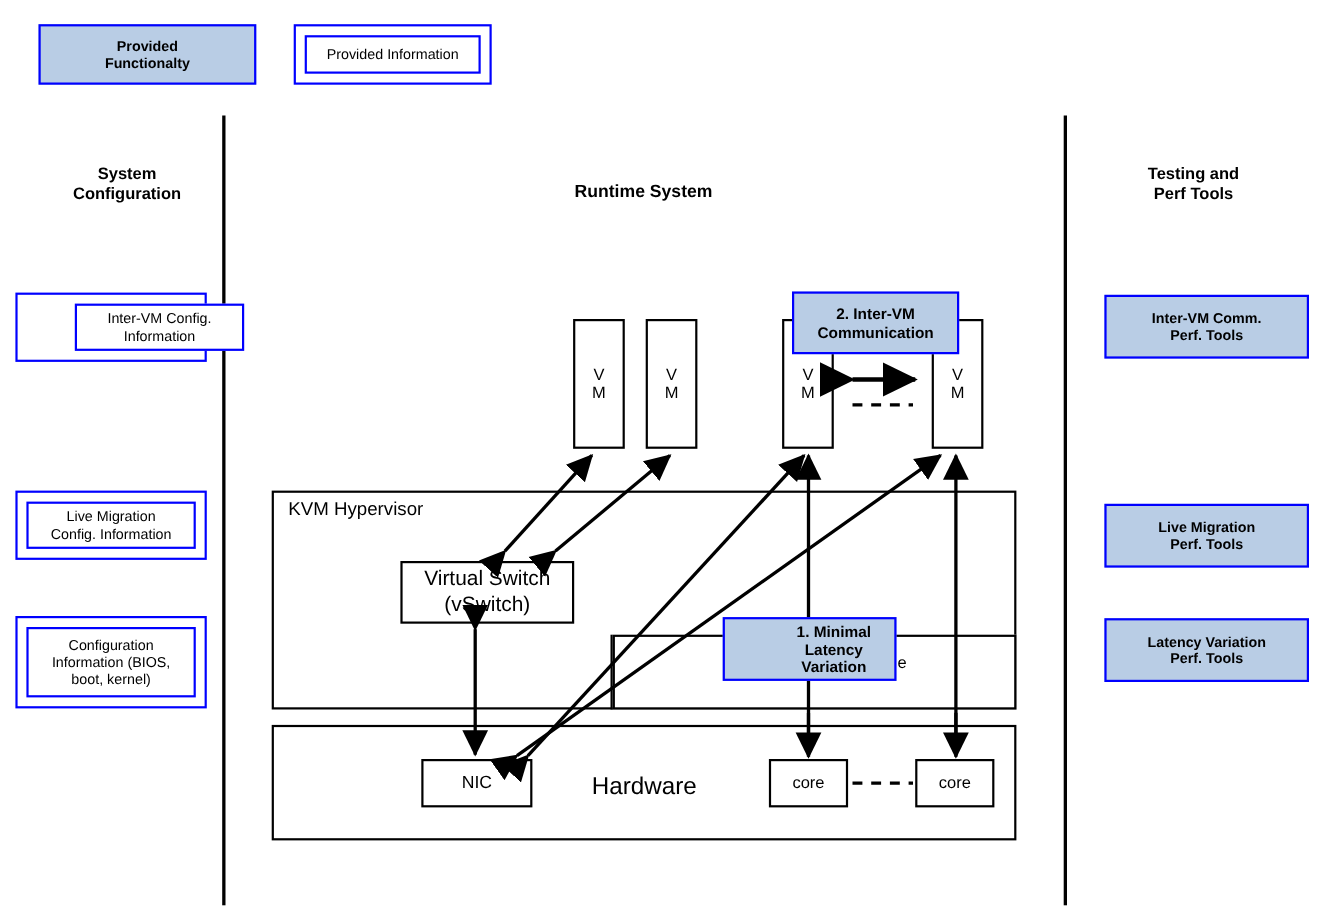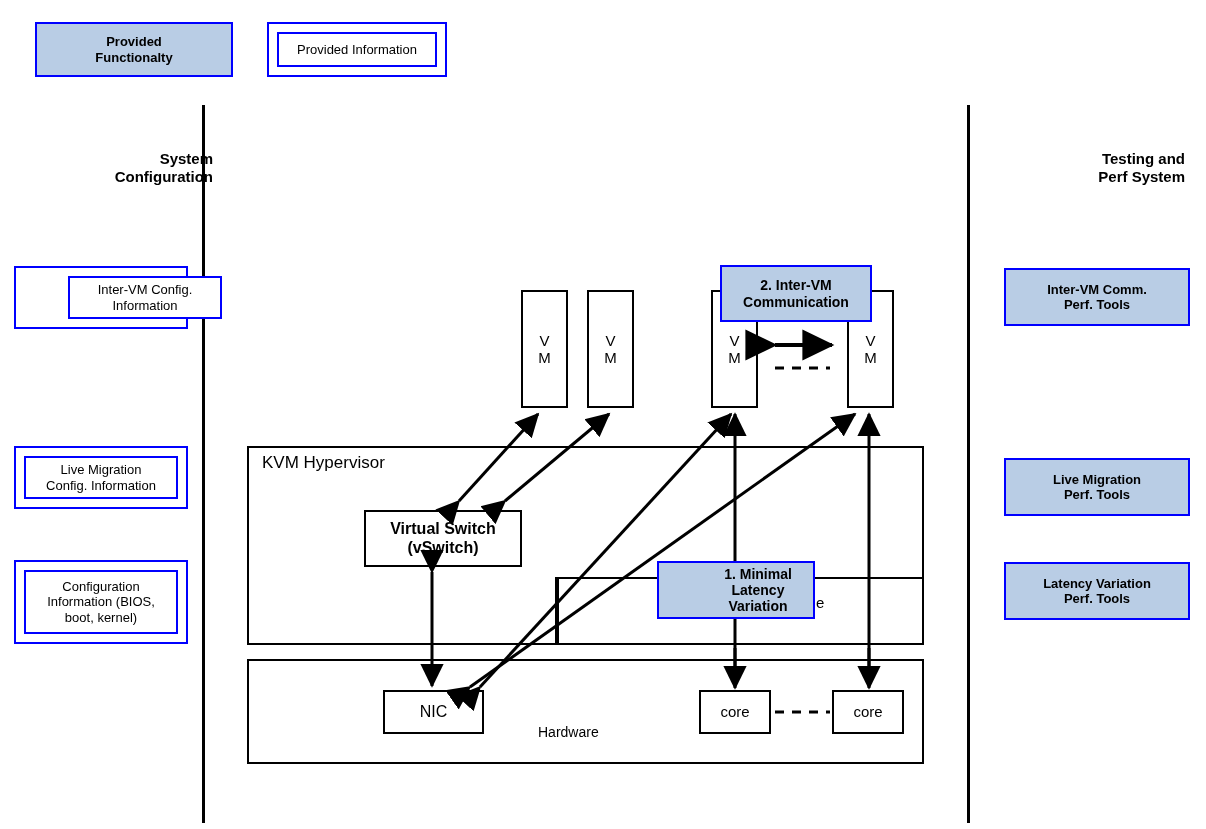--- a/index.html
+++ b/index.html
@@ -19,21 +19,21 @@
   
   .infobox{background:#ffffff;border:2px solid #0000ff;padding:8px;}
   .infobox > .inner{width:100%;height:100%;border:2px solid #0000ff;background:#fff;
        display:flex;align-items:center;justify-content:center;text-align:center;
        font-size:13px;line-height:1.2;box-sizing:border-box;}
 
   
   .blk{border:2px solid #000;background:#fff;font-size:14px;}
 
   
-  .colhead{font-weight:bold;font-size:15px;text-align:right;line-height:1.2;}
+  .colhead{font-weight:bold;font-size:15px;text-align:center;line-height:1.2;}
 
   
   .divider{background:#000;width:3px;}
 
   svg.overlay{position:absolute;left:0;top:0;width:1206px;height:829px;
       pointer-events:none;}
 </style>
 </head>
 <body>
 
@@ -73,38 +73,39 @@
   <div class="abs infobox" style="left:14px;top:560px;width:174px;height:84px;">
     <div class="inner" style="flex-direction:column;">
       <div>Configuration</div>
       <div>Information (BIOS,</div>
       <div>boot, kernel)</div>
     </div>
   </div>
 
   <div class="abs colhead" style="left:985px;top:150px;width:200px;">
     <div>Testing and</div>
-    <div>Perf System</div>
+    <div>Perf Tools</div>
   </div>
 
   <div class="abs fnbox ctr" style="left:1004px;top:268px;width:186px;height:58px;flex-direction:column;">
     <div>Inter-VM Comm.</div>
     <div>Perf. Tools</div>
   </div>
 
   <div class="abs fnbox ctr" style="left:1004px;top:458px;width:186px;height:58px;flex-direction:column;">
     <div>Live Migration</div>
     <div>Perf. Tools</div>
   </div>
 
   <div class="abs fnbox ctr" style="left:1004px;top:562px;width:186px;height:58px;flex-direction:column;">
     <div>Latency Variation</div>
     <div>Perf. Tools</div>
   </div>
 
+  <div class="abs colhead" style="left:420px;top:165px;width:330px;font-size:16px;">Runtime System</div>
 
   <div class="abs blk ctr" style="left:521px;top:290px;width:47px;height:118px;flex-direction:column;font-size:15px;">
     <div>V</div>
     <div>M</div>
   </div>
 
   <div class="abs blk ctr" style="left:587px;top:290px;width:47px;height:118px;flex-direction:column;font-size:15px;">
     <div>V</div>
     <div>M</div>
   </div>
@@ -120,27 +121,27 @@
   </div>
 
   <div class="abs blk" style="left:247px;top:446px;width:677px;height:199px;"></div>
   <div class="abs" style="left:262px;top:453px;font-size:17px;">KVM Hypervisor</div>
 
   <div class="abs blk" style="left:557px;top:577px;width:367px;height:68px;"></div>
   <div class="abs" style="left:816px;top:594px;font-size:15px;">e</div>
 
   <div class="abs" style="left:555px;top:577px;width:2px;height:68px;background:#000;"></div>
 
-  <div class="abs blk ctr" style="left:364px;top:510px;width:158px;height:57px;flex-direction:column;font-size:16px;font-weight:bold;">
+  <div class="abs blk ctr" style="left:364px;top:510px;width:158px;height:57px;flex-direction:column;font-size:19px;">
     <div>Virtual Switch</div>
     <div>(vSwitch)</div>
   </div>
 
   <div class="abs blk" style="left:247px;top:659px;width:677px;height:105px;"></div>
-  <div class="abs" style="left:538px;top:702px;font-size:14px;margin-top:22px;">Hardware</div>
+  <div class="abs" style="left:538px;top:702px;font-size:22px;">Hardware</div>
 
   <div class="abs blk ctr" style="left:383px;top:690px;width:101px;height:44px;font-size:16px;">NIC</div>
 
   <div class="abs blk ctr" style="left:699px;top:690px;width:72px;height:44px;font-size:15px;">core</div>
 
   <div class="abs blk ctr" style="left:832px;top:690px;width:72px;height:44px;font-size:15px;">core</div>
 
   <svg class="overlay" viewBox="0 0 1206 829">
     <defs>
       <marker id="ah" markerWidth="9" markerHeight="9" refX="7.4" refY="4.5" orient="auto" markerUnits="strokeWidth">

